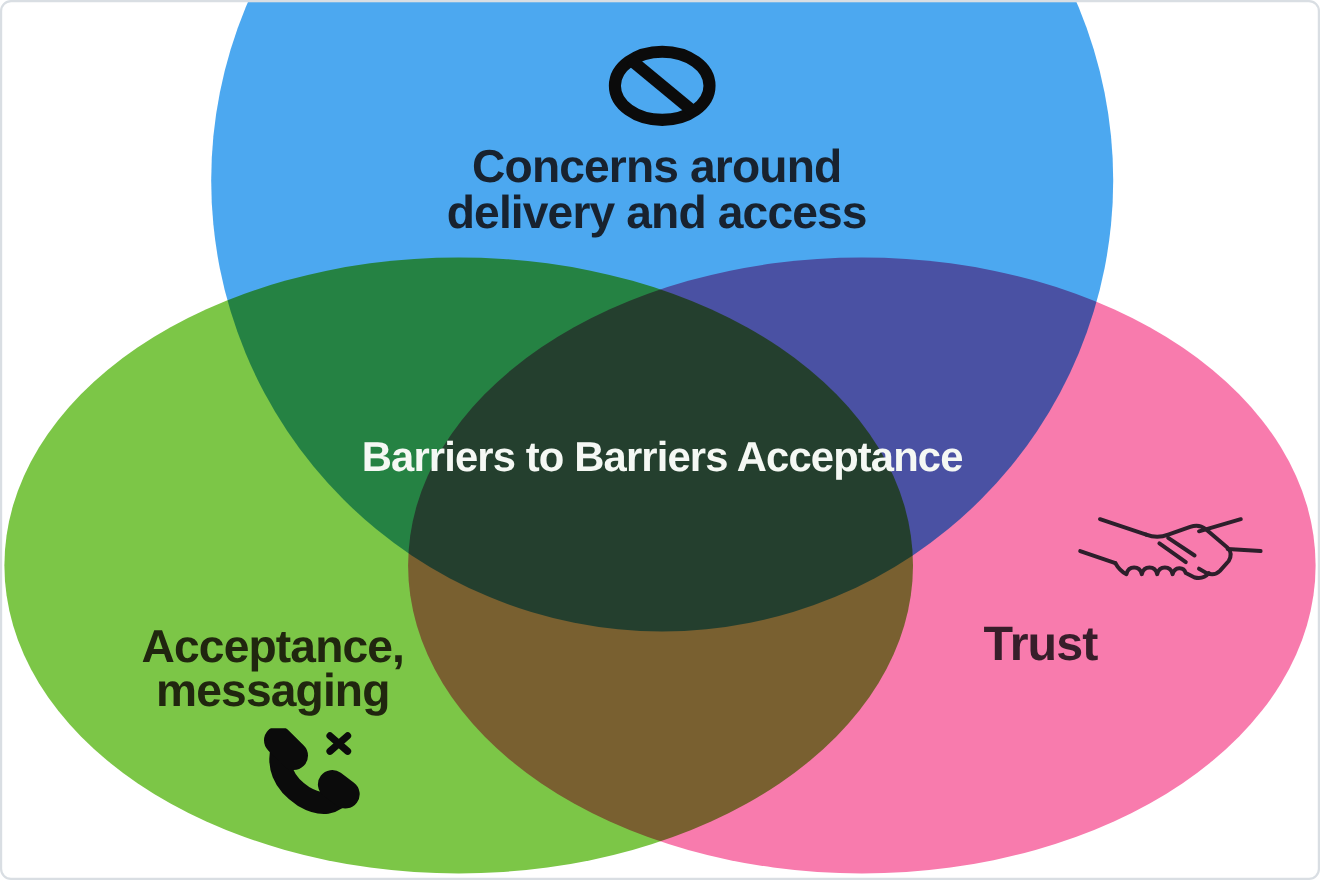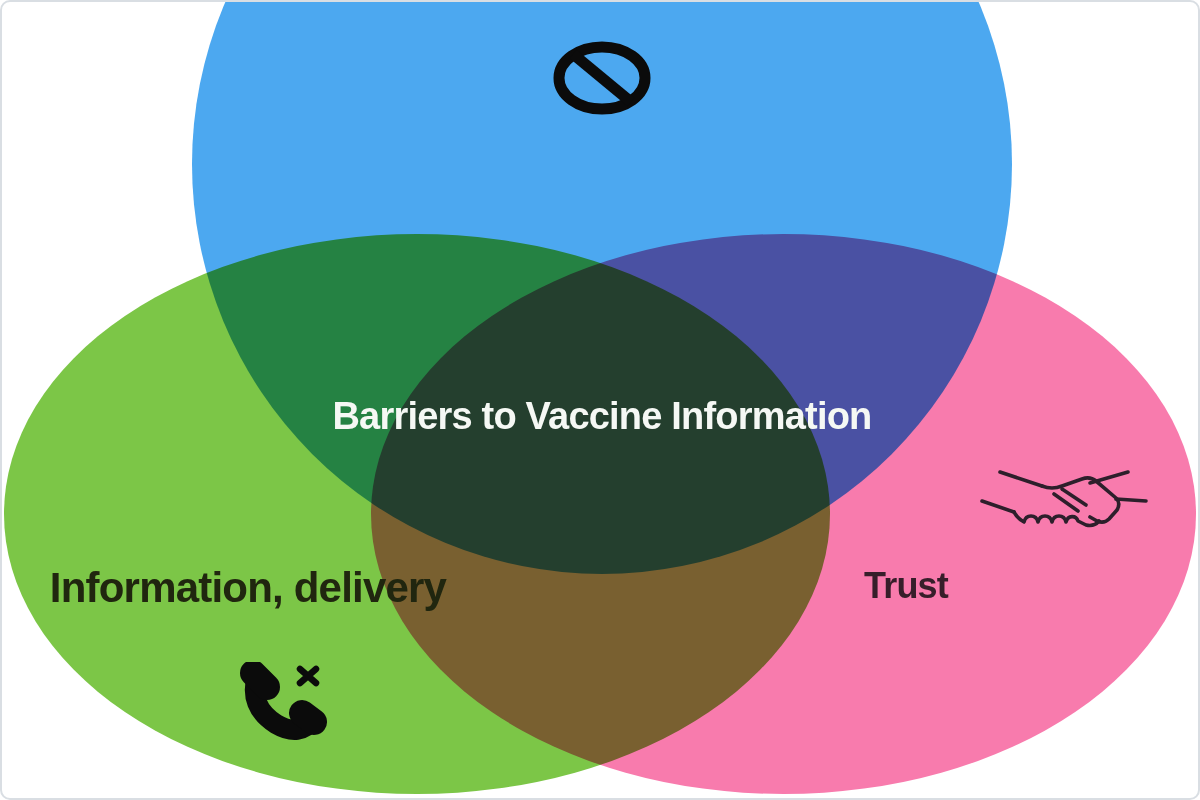--- a/index.html
+++ b/index.html
@@ -49,22 +49,22 @@
   }
   .label-center {
     left: 250px; top: 393px; width: 700px;
     font-size: 38px; line-height: 42px;
   }
   .label-information {
     left: 16px; top: 566px; width: 460px;
     font-size: 42px; line-height: 40px;
   }
   .label-trust {
-    left: 804px; top: 564px; width: 200px;
-    font-size: 36px; line-height: 40px;
+    left: 844px; top: 564px; width: 200px;
+    font-size: 44px; line-height: 40px;
   }
 
   .icon {
     position: absolute;
     z-index: 6;
   }
   .icon svg { display: block; width: 100%; height: 100%; }
   .icon-prohibition { left: 549px; top: 38px;  width: 102px; height: 76px; }
   .icon-phone       { left: 236px; top: 660px; width: 92px;  height: 80px; }
   .icon-handshake   { left: 976px; top: 464px; width: 172px; height: 84px; }
@@ -80,27 +80,31 @@
     <div class="venn" id="c-pink" style="background: rgb(248, 123, 173);"></div>
   </div>
 
   <div class="icon icon-prohibition" style="color: rgb(11, 11, 11);">
     <svg viewBox="0 0 102 76" aria-hidden="true">
       <ellipse cx="51" cy="38" rx="43" ry="31" fill="none" stroke="currentColor" stroke-width="11"></ellipse>
       <line x1="22" y1="14" x2="80" y2="62" stroke="currentColor" stroke-width="11"></line>
     </svg>
   </div>
 
+  <div class="label label-delivery" style="color: rgb(24, 34, 47);">
+    <span>Concerns around</span>
+    <span>delivery and access</span>
+  </div>
 
   <div class="label label-center" style="color: rgb(245, 248, 244);">
-    <span>Barriers to Vaccine Information</span>
+    <span>Barriers to Barriers Acceptance</span>
   </div>
 
   <div class="label label-information" style="color: rgb(32, 38, 15);">
-    <span>Information, delivery</span>
+    <span>Acceptance, messaging</span>
   </div>
 
   <div class="icon icon-phone" style="color: rgb(11, 11, 11);">
     <svg viewBox="0 0 92 80" aria-hidden="true">
       <path d="M19 14 Q10 44 38 62 Q62 76 75 57" fill="none" stroke="currentColor" stroke-width="20" stroke-linecap="round"></path>
       <path d="M15 11 L29 25" fill="none" stroke="currentColor" stroke-width="26" stroke-linecap="round"></path>
       <path d="M64 51 L76 60" fill="none" stroke="currentColor" stroke-width="26" stroke-linecap="round"></path>
       <path d="M62 7 L78 21 M78 7 L62 21" fill="none" stroke="currentColor" stroke-width="6.5" stroke-linecap="round"></path>
     </svg>
   </div>

